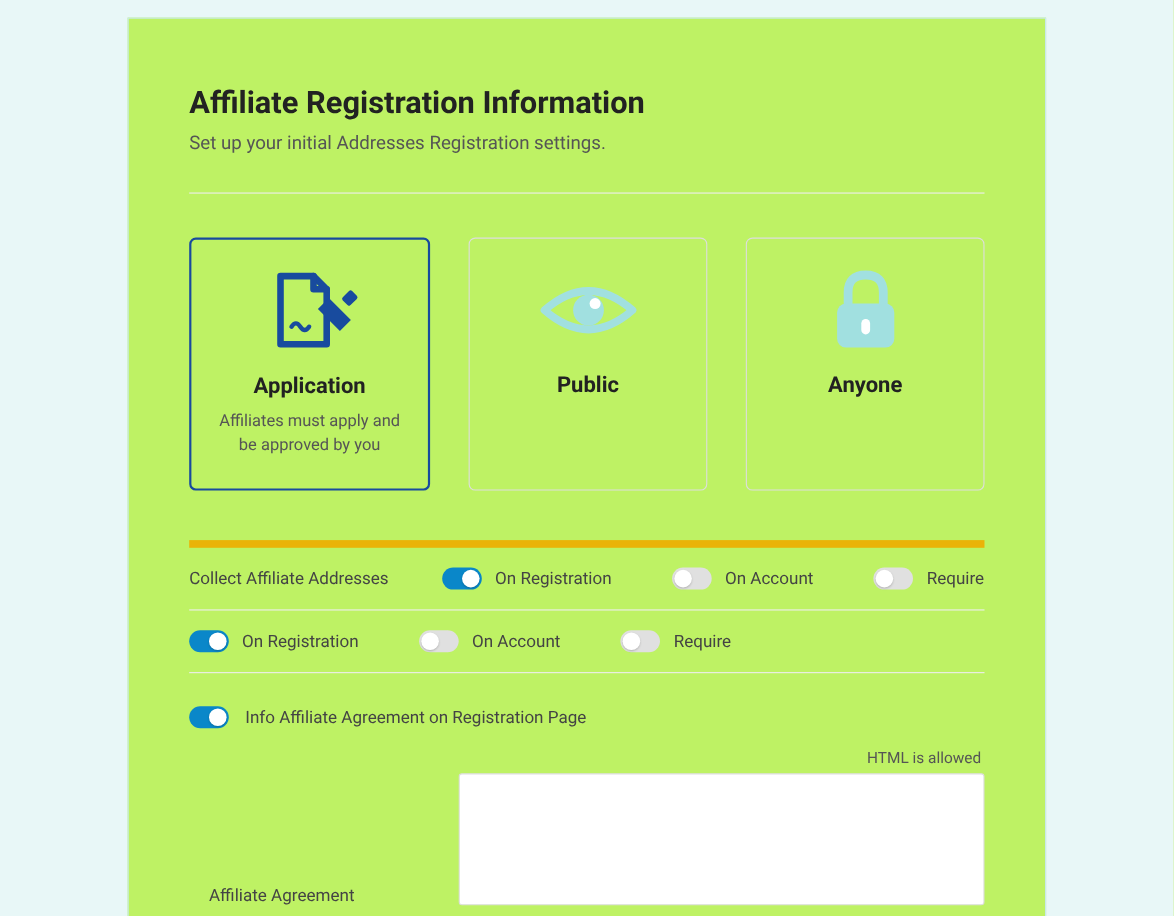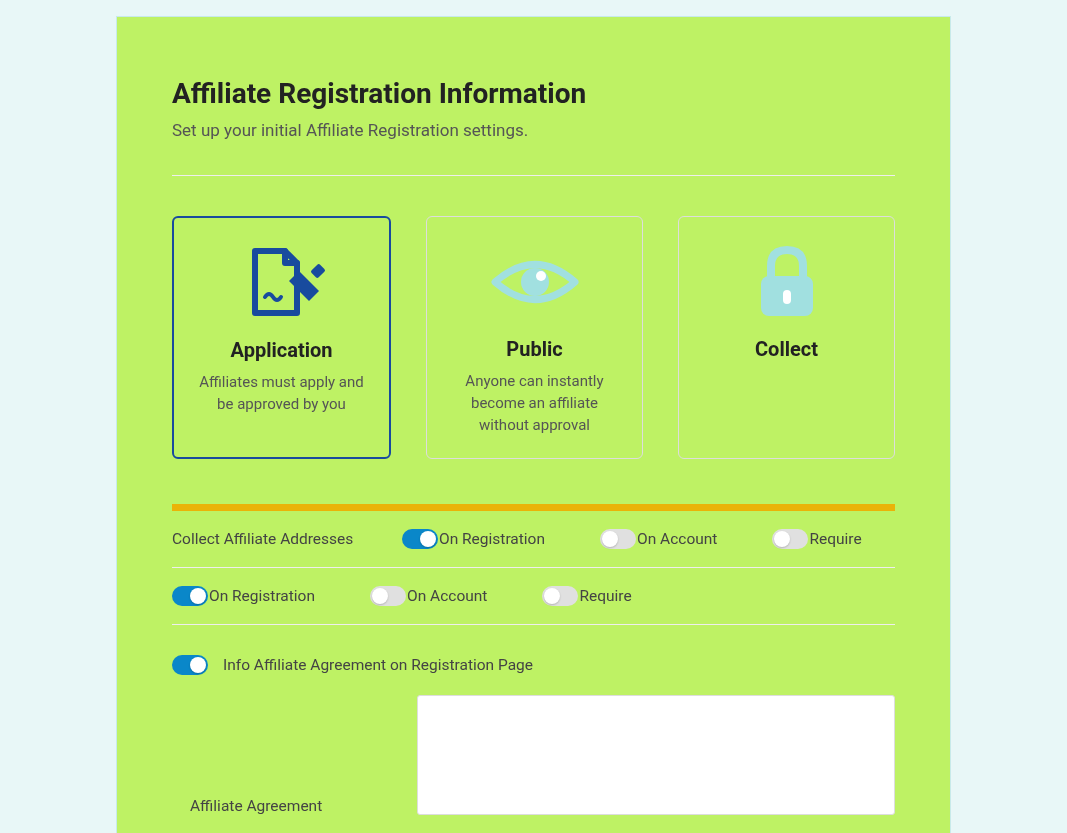--- a/index.html
+++ b/index.html
@@ -85,21 +85,21 @@
       font-size: 15.5px;
       color: #444;
     }
     .setting-label {
       width: 230px;
       flex-shrink: 0;
     }
     .toggle-group {
       display: flex;
       align-items: center;
-      gap: 1px;
+      gap: 12px;
       margin-right: 55px;
     }
     .toggle-group:last-child {
       margin-right: 0;
     }
     .toggle {
       position: relative;
       width: 36px;
       height: 20px;
       background: #e0e0e0;
@@ -167,21 +167,21 @@
       padding: 8px;
       font-family: inherit;
       font-size: 14px;
     }
   </style>
 </head>
 <body>
 
 <div class="outer">
   <h1 class="title">Affiliate Registration Information</h1>
-  <p class="subtitle">Set up your initial Affiliate Registration settings.</p>
+  <p class="subtitle">Set up your initial Addresses Registration settings.</p>
   <hr class="hr">
 
   <div class="cards">
 
     <div class="card selected">
       <div class="icon-wrap">
         <svg width="90" height="80" viewBox="0 0 90 80">
           <g fill="none" stroke="#184b9e" stroke-width="6" stroke-linejoin="round" stroke-linecap="round">
             <path d="M18 8 L48 8 L60 20 L60 70 L18 70 Z"></path>
             <path d="M48 8 L48 20 L60 20"></path>
@@ -199,32 +199,31 @@
 
     <div class="card">
       <div class="icon-wrap">
         <svg width="90" height="60" viewBox="0 0 90 60">
           <path d="M5 30 Q45 -5 85 30 Q45 65 5 30 Z" fill="none" stroke="#a1e0e0" stroke-width="7" stroke-linejoin="round"></path>
           <circle cx="45" cy="30" r="14" fill="#a1e0e0"></circle>
           <circle cx="51" cy="24" r="5" fill="#fff"></circle>
         </svg>
       </div>
       <div class="card-title">Public</div>
-      <div class="card-desc">Anyone can instantly become an affiliate without approval</div>
     </div>
 
     <div class="card">
       <div class="icon-wrap">
         <svg width="80" height="80" viewBox="0 0 80 80">
           <path d="M24 34 L24 24 Q24 8 40 8 Q56 8 56 24 L56 34" fill="none" stroke="#a1e0e0" stroke-width="8" stroke-linecap="round"></path>
           <rect x="14" y="34" width="52" height="40" rx="8" fill="#a1e0e0"></rect>
           <rect x="36" y="48" width="8" height="14" rx="4" fill="#fff"></rect>
         </svg>
       </div>
-      <div class="card-title">Collect</div>
+      <div class="card-title">Anyone</div>
     </div>
   </div>
 
   <div class="setting-row" style="border-top:7px solid #eab308;">
     <div class="setting-label">Collect Affiliate Addresses</div>
     <div class="toggle-group">
       <div class="toggle on"></div>
       <span class="toggle-text">On Registration</span>
     </div>
     <div class="toggle-group">
@@ -250,17 +249,18 @@
       <div class="toggle"></div>
       <span class="toggle-text">Require</span>
     </div>
   </div>
 
   <div class="agreement-row">
     <div class="toggle on"></div>
     <span class="toggle-text">Info Affiliate Agreement on Registration Page</span>
   </div>
 
+  <div class="html-note">HTML is allowed</div>
   <div class="agreement-area">
     <div class="agreement-label">Affiliate Agreement</div>
     <textarea class="agreement-textarea" style=""></textarea>
   </div>
 </div>
 
 </body></html>

